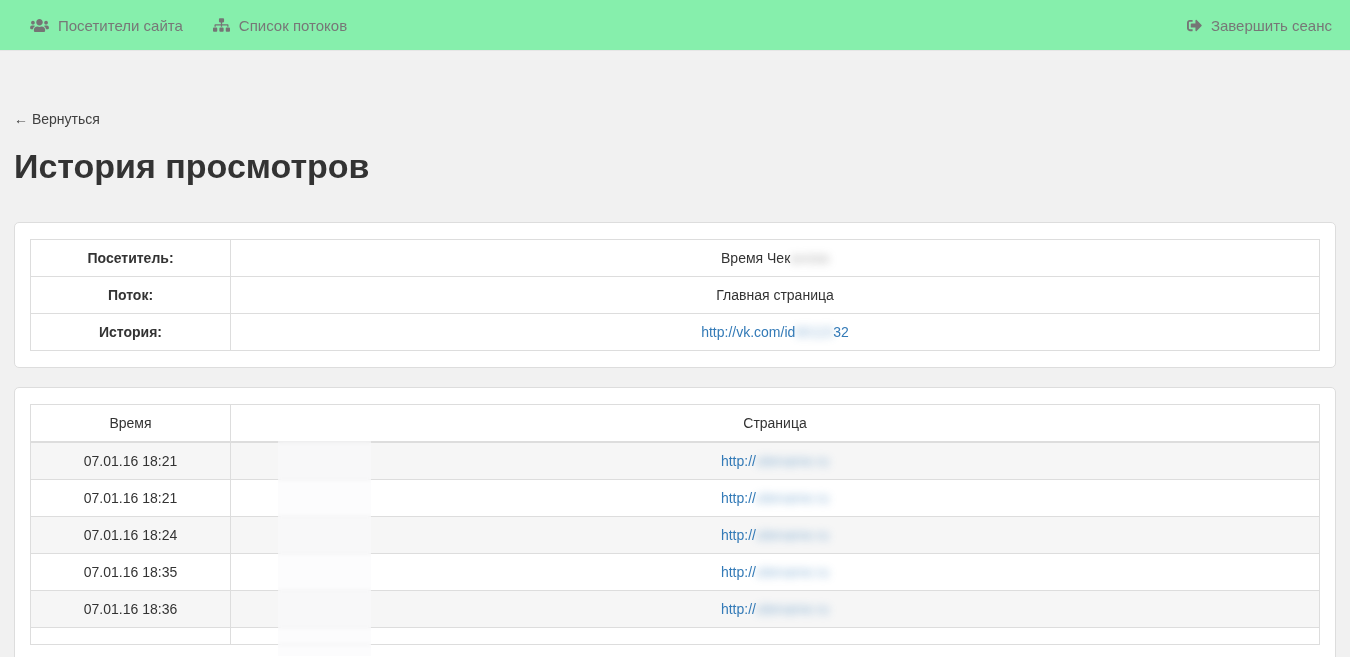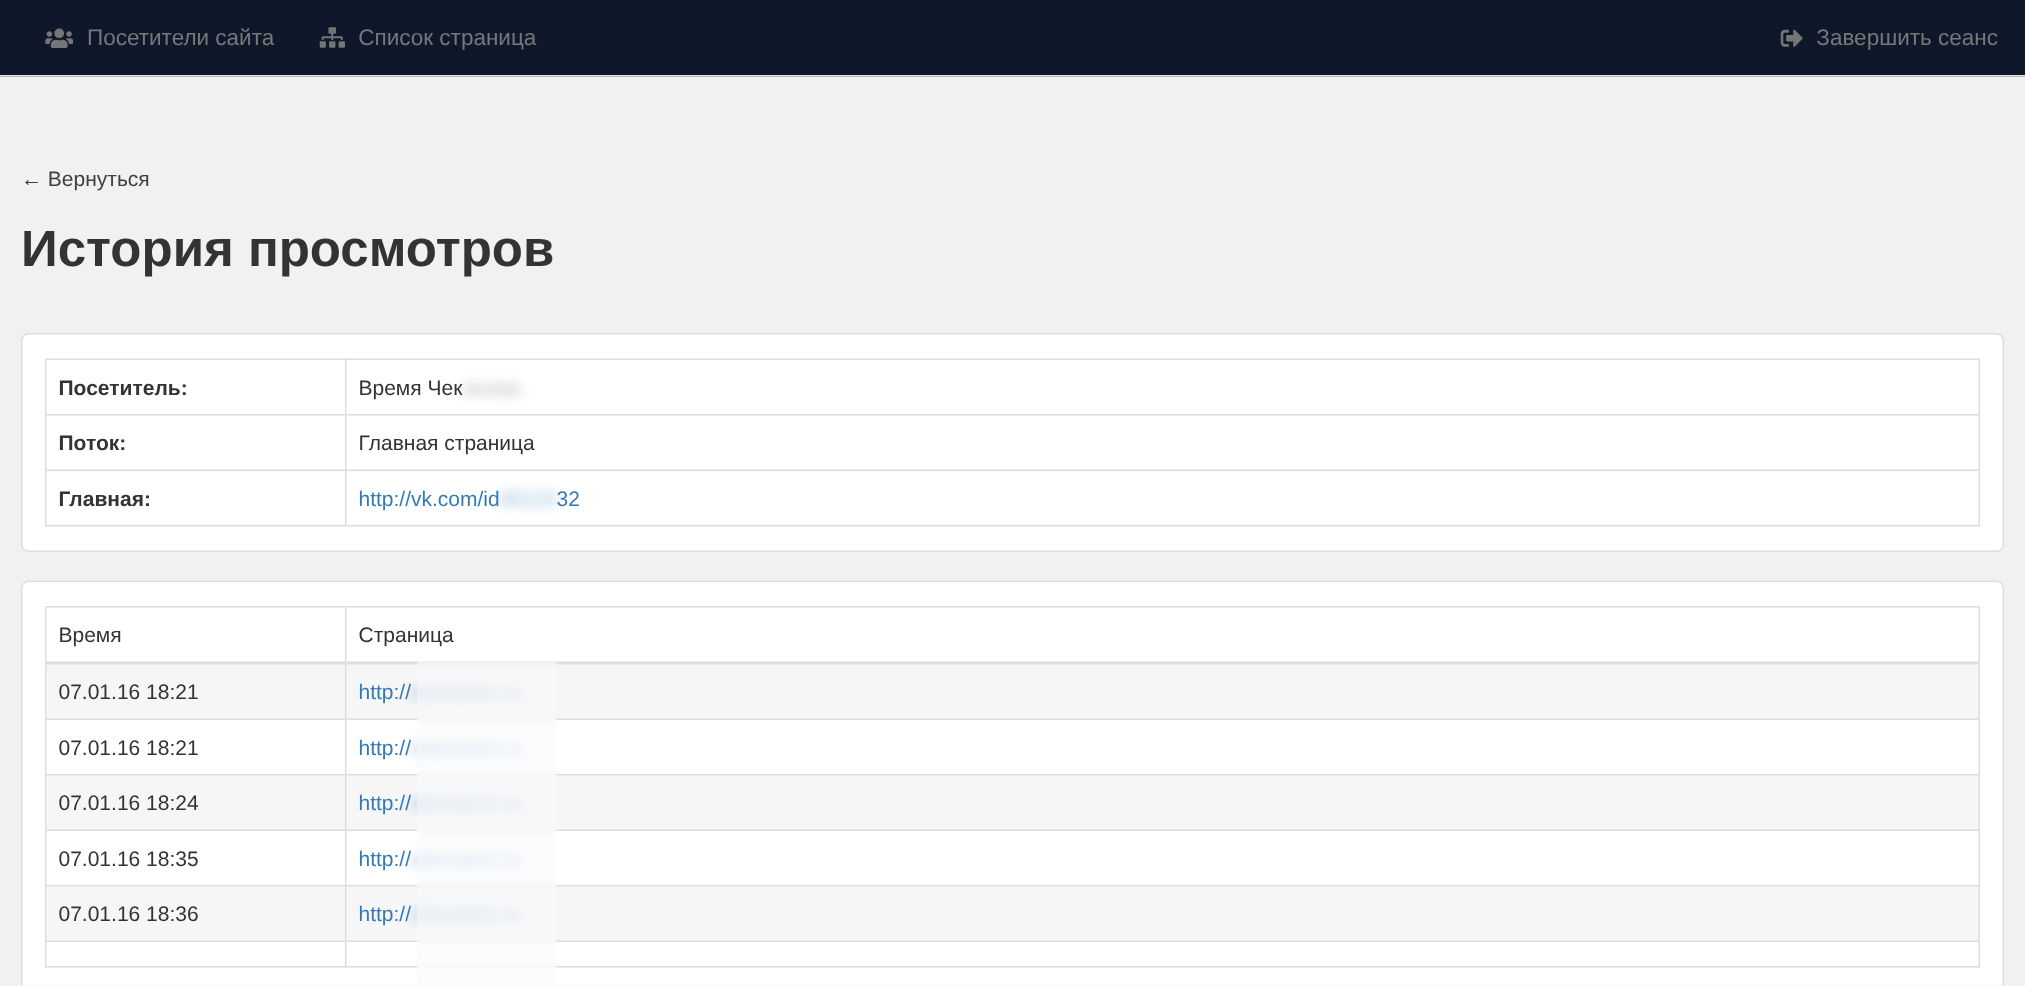--- a/index.html
+++ b/index.html
@@ -9,21 +9,21 @@
     overflow: hidden;
     background: #f1f1f1;
     font-family: "Liberation Sans", sans-serif;
     font-size: 14px;
     color: #333;
   }
 
   
   .navbar {
     height: 51px;
-    background: #0f172a;
+    background: #86efac;
     border-bottom: 1px solid #e6e6e6;
     display: flex;
     justify-content: space-between;
     align-items: stretch;
     padding: 0 15px;
   }
   .nav-group { display: flex; }
   .nav-item {
     display: flex;
     align-items: center;
@@ -69,21 +69,21 @@
   .panel-info { margin-top: 35px; }
   .panel-history { margin-top: 19px; position: relative; }
 
   
   table { width: 100%; border-collapse: collapse; table-layout: fixed; }
   td, th {
     border: 1px solid #ddd;
     padding: 8px;
     font-size: 14px;
     line-height: 20px;
-    text-align: left;
+    text-align: center;
     vertical-align: top;
     margin-left: 34px;
   }
   .label-col { width: 200px; }
   .info-label { font-weight: bold; }
 
   .history thead th {
     font-weight: normal;
     border-bottom: 2px solid #ddd;
   }
@@ -126,21 +126,21 @@
       </span>
       <span>Посетители сайта</span>
     </a>
 
     <a class="nav-item">
       <span class="nav-icon">
         <svg width="17" height="14" viewBox="0 0 640 512">
             <path d="M128 352H32c-17.67 0-32 14.33-32 32v96c0 17.67 14.33 32 32 32h96c17.67 0 32-14.33 32-32v-96c0-17.67-14.33-32-32-32zm-24-80h192v48h48v-48h192v48h48v-57.59c0-21.17-17.23-38.41-38.41-38.41H344v-64h40c17.67 0 32-14.33 32-32V32c0-17.67-14.33-32-32-32H256c-17.67 0-32 14.33-32 32v96c0 17.67 14.33 32 32 32h40v64H94.41C73.23 224 56 241.23 56 262.41V320h48v-48zm264 80h-96c-17.67 0-32 14.33-32 32v96c0 17.67 14.33 32 32 32h96c17.67 0 32-14.33 32-32v-96c0-17.67-14.33-32-32-32zm240 0h-96c-17.67 0-32 14.33-32 32v96c0 17.67 14.33 32 32 32h96c17.67 0 32-14.33 32-32v-96c0-17.67-14.33-32-32-32z"></path>
           </svg>
       </span>
-      <span>Список страница</span>
+      <span>Список потоков</span>
     </a>
 
 
   </div>
   <div class="nav-group nav-right">
 
     <a class="nav-item">
       <span class="nav-icon">
         <svg width="15" height="15" viewBox="0 0 512 512">
             <path d="M497 273L329 441c-15 15-41 4.5-41-17v-96H152c-13.3 0-24-10.7-24-24v-96c0-13.3 10.7-24 24-24h136V88c0-21.4 25.9-32 41-17l168 168c9.3 9.4 9.3 24.6 0 34zM192 436v-40c0-6.6-5.4-12-12-12H96c-17.7 0-32-14.3-32-32V160c0-17.7 14.3-32 32-32h84c6.6 0 12-5.4 12-12V76c0-6.6-5.4-12-12-12H96c-53 0-96 43-96 96v192c0 53 43 96 96 96h84c6.6 0 12-5.4 12-12z"></path>
@@ -164,21 +164,21 @@
       <tbody>
         <tr>
           <td class="label-col info-label">Посетитель:</td>
           <td><span>Время Чек</span><span class="redacted redacted-name">анова</span></td>
         </tr>
         <tr>
           <td class="label-col info-label">Поток:</td>
           <td>Главная страница</td>
         </tr>
         <tr>
-          <td class="label-col info-label">Главная:</td>
+          <td class="label-col info-label">История:</td>
           <td>
             <a class="link"><span>http://vk.com/id</span><span class="redacted redacted-link">90115</span><span>32</span></a>
           </td>
         </tr>
       </tbody>
     </table>
   </div>
 
   
   <div class="panel panel-history">

